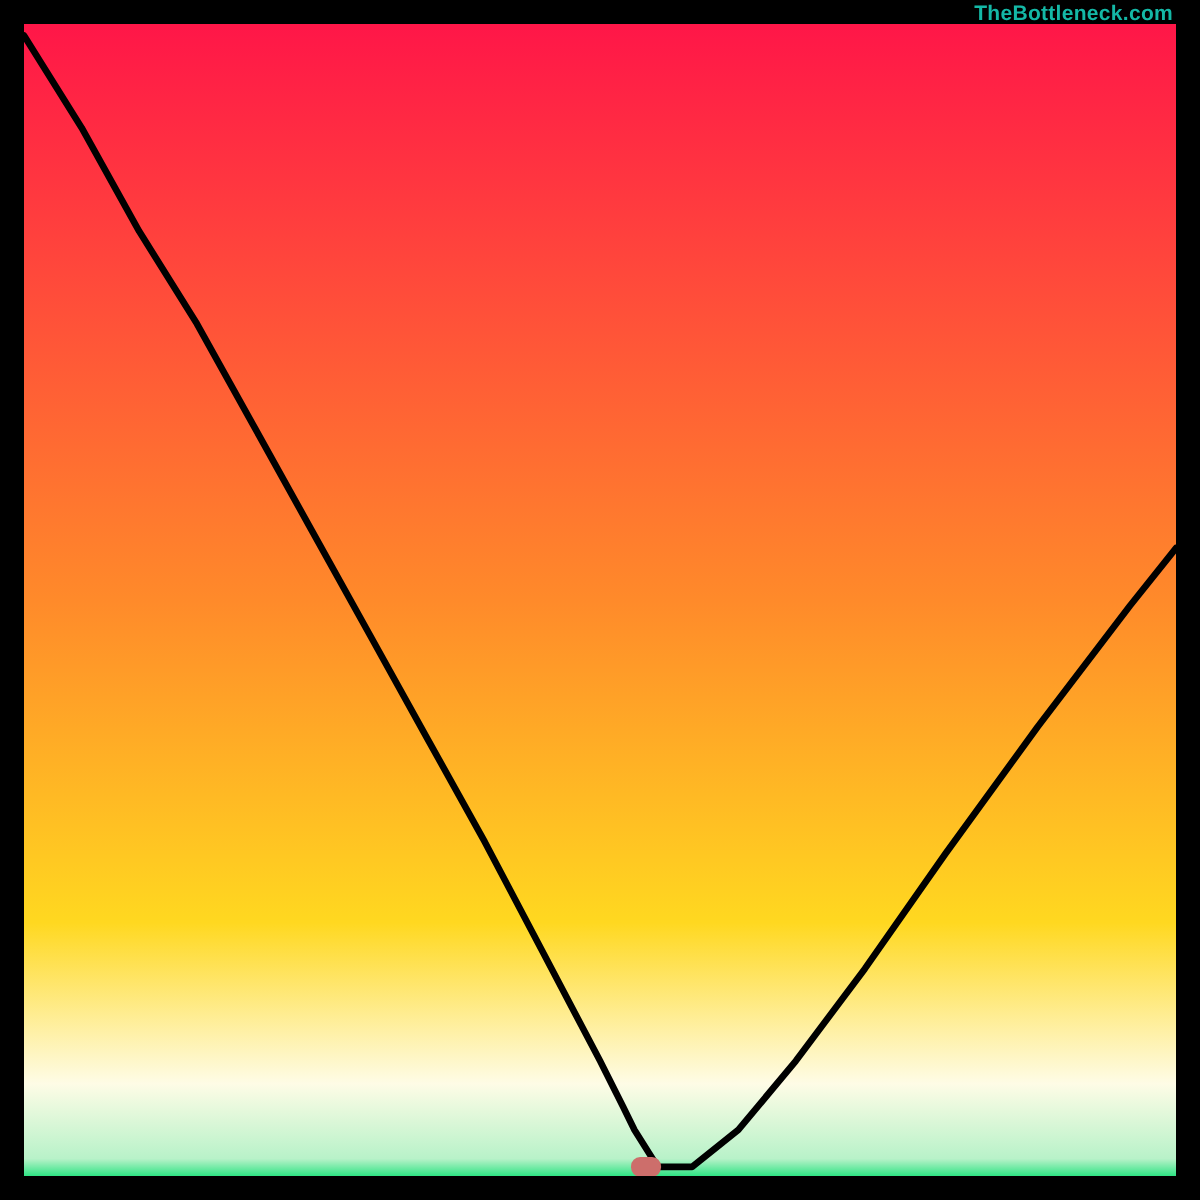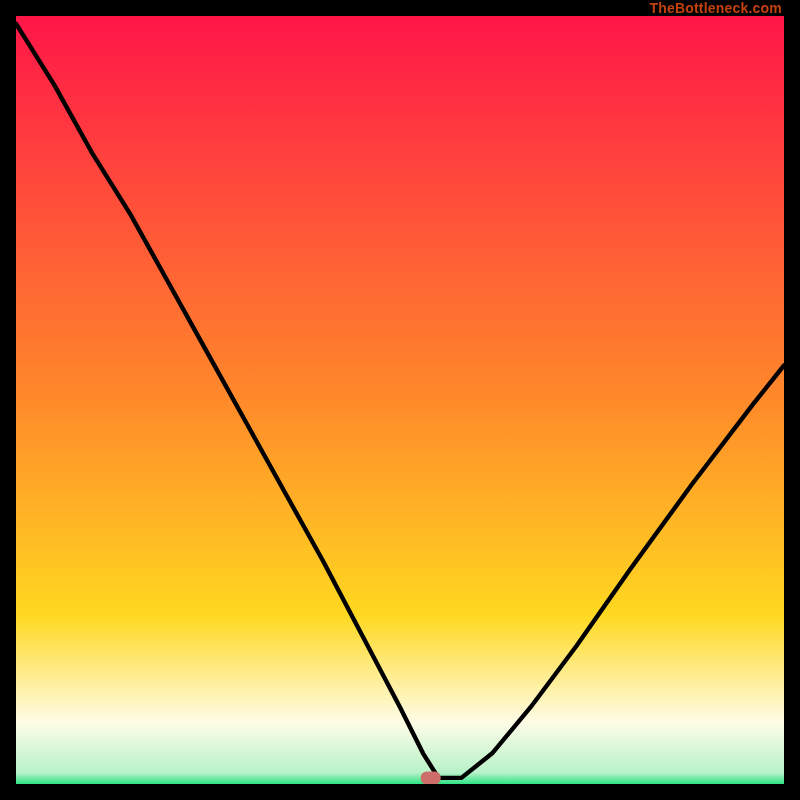--- a/index.html
+++ b/index.html
@@ -30,21 +30,21 @@
     display: block;
     width: 768px;
     height: 768px;
   }
   .watermark {
     position: absolute;
     right: 16px;
     top: 0;
     height: 16px;
     line-height: 16px;
-    color: #c2410c;
+    color: #14b8a6;
     font-family: Arial, Helvetica, sans-serif;
     font-size: 14px;
     font-weight: 600;
     letter-spacing: 0.2px;
     padding-right: 2px;
   }
 </style>
 </head>
 <body>
 

